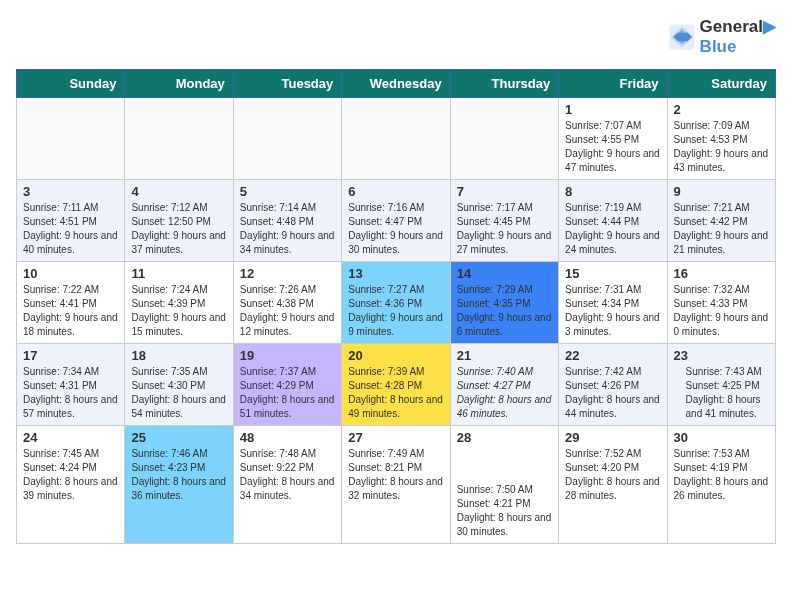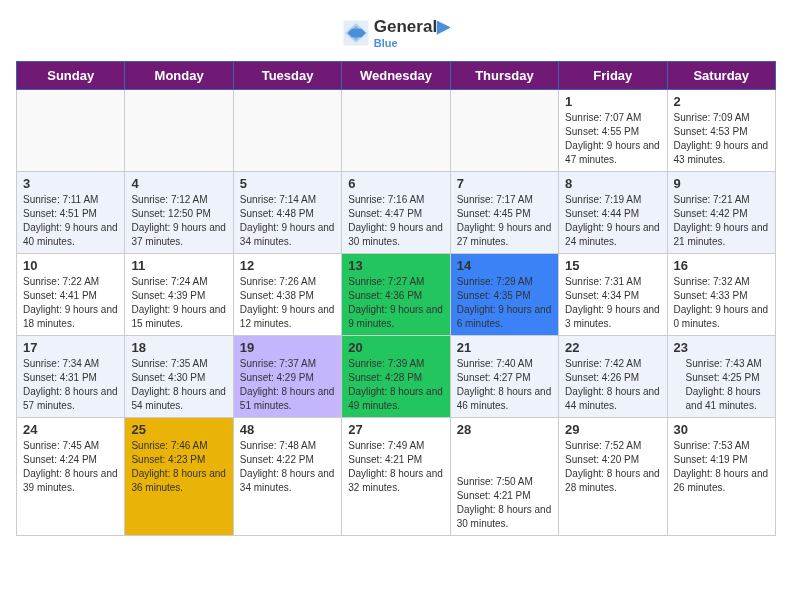--- a/index.html
+++ b/index.html
@@ -5,21 +5,21 @@
     * { box-sizing: border-box; margin: 0; padding: 0; }
     body {
       font-family: Arial, sans-serif;
       background: #fff;
       width: 792px;
       min-height: 612px;
       padding: 16px;
     }
     .header-section {
       display: flex;
-      justify-content: center;
+      justify-content: flex-end;
       align-items: flex-start;
       margin-bottom: 12px;
     }
     .logo {
       display: flex;
       align-items: center;
       gap: 4px;
     }
     .logo-icon {
       width: 28px;
@@ -36,23 +36,23 @@
     .location-title {
       font-size: 16px;
       color: #555;
     }
     table {
       width: 100%;
       border-collapse: collapse;
       table-layout: fixed;
     }
     th {
-      background-color: #701a75;
+      background-color: #0f766e;
       color: #fff;
-      text-align: center;
+      text-align: right;
       padding: 6px 8px;
       font-size: 13px;
       font-weight: bold;
       border: 1px solid #3a62b0;
     }
     td {
       border: 1px solid #ccc;
       vertical-align: top;
       padding: 4px 6px;
       font-size: 11px;
@@ -90,21 +90,21 @@
 <div class="header-section">
   <div class="logo">
     <svg class="logo-icon" viewBox="0 0 40 40">
       <rect x="2" y="2" width="36" height="36" rx="4" fill="#4a90d9" opacity="0.15"></rect>
       <polygon points="20,6 36,20 20,34 4,20" fill="#4a90d9" opacity="0.3"></polygon>
       <polygon points="20,10 32,20 20,30 8,20" fill="#4a90d9" opacity="0.5"></polygon>
       <polygon points="14,14 28,14 34,20 28,26 14,26 8,20" fill="#4a90d9"></polygon>
     </svg>
     <div>
       <div style="font-size:17px;font-weight:bold;color:#333;">General<span style="color:#4a90d9;">▶</span></div>
-      <div style="font-size:11px;font-weight:bold;color:#4a90d9;">Blue</div>
+      <div style="font-size:17px;font-weight:bold;color:#4a90d9;">Blue</div>
     </div>
   </div>
   <div class="title-section">
     <div class="month-title"></div>
     <div class="location-title"></div>
   </div>
 </div>
 
 <table>
   <thead>
@@ -194,21 +194,21 @@
           <div class="day-info" style="white-space: pre-line;">Sunrise: 7:24 AM
 Sunset: 4:39 PM
 Daylight: 9 hours and 15 minutes.</div>
         </td>
         <td style="background: rgb(255, 255, 255);">
           <span class="day-number">12</span>
           <div class="day-info" style="white-space: pre-line;">Sunrise: 7:26 AM
 Sunset: 4:38 PM
 Daylight: 9 hours and 12 minutes.</div>
         </td>
-        <td style="background: #22c55e;">
+        <td style="background: #7dd3fc;">
           <span class="day-number">13</span>
           <div class="day-info" style="white-space: pre-line;">Sunrise: 7:27 AM
 Sunset: 4:36 PM
 Daylight: 9 hours and 9 minutes.</div>
         </td>
         <td style="background: #3b82f6;">
           <span class="day-number">14</span>
           <div class="day-info" style="white-space: pre-line;">Sunrise: 7:29 AM
 Sunset: 4:35 PM
 Daylight: 9 hours and 6 minutes.</div>
@@ -238,29 +238,29 @@
           <div class="day-info" style="white-space: pre-line;">Sunrise: 7:35 AM
 Sunset: 4:30 PM
 Daylight: 8 hours and 54 minutes.</div>
         </td>
         <td class="shaded" style="background: #c4b5fd;">
           <span class="day-number">19</span>
           <div class="day-info" style="white-space: pre-line;">Sunrise: 7:37 AM
 Sunset: 4:29 PM
 Daylight: 8 hours and 51 minutes.</div>
         </td>
-        <td class="shaded" style="background: #22c55e;">
+        <td class="shaded" style="background: #fde047;">
           <span class="day-number">20</span>
           <div class="day-info" style="white-space: pre-line;">Sunrise: 7:39 AM
 Sunset: 4:28 PM
 Daylight: 8 hours and 49 minutes.</div>
         </td>
         <td class="shaded" style="background: rgb(238, 243, 251);">
           <span class="day-number">21</span>
-          <div class="day-info" style="white-space: pre-line;">Sunrise: 7:40 AM
+          <div class="day-info" style="white-space: pre-line; font-style: italic;">Sunrise: 7:40 AM
 Sunset: 4:27 PM
 Daylight: 8 hours and 46 minutes.</div>
         </td>
         <td class="shaded" style="background: rgb(238, 243, 251);">
           <span class="day-number">22</span>
           <div class="day-info" style="white-space: pre-line;">Sunrise: 7:42 AM
 Sunset: 4:26 PM
 Daylight: 8 hours and 44 minutes.</div>
         </td>
         <td class="shaded" style="background: rgb(238, 243, 251);">
@@ -270,36 +270,36 @@
 Daylight: 8 hours and 41 minutes.</div>
         </td>
       </tr>
       <tr>
         <td style="background: rgb(255, 255, 255);">
           <span class="day-number">24</span>
           <div class="day-info" style="white-space: pre-line;">Sunrise: 7:45 AM
 Sunset: 4:24 PM
 Daylight: 8 hours and 39 minutes.</div>
         </td>
-        <td style="background: #eab308;">
+        <td style="background: #7dd3fc;">
           <span class="day-number">25</span>
           <div class="day-info" style="white-space: pre-line;">Sunrise: 7:46 AM
 Sunset: 4:23 PM
 Daylight: 8 hours and 36 minutes.</div>
         </td>
         <td style="background: rgb(255, 255, 255);">
           <span class="day-number">48</span>
           <div class="day-info" style="white-space: pre-line;">Sunrise: 7:48 AM
-Sunset: 4:22 PM
+Sunset: 9:22 PM
 Daylight: 8 hours and 34 minutes.</div>
         </td>
         <td style="background: rgb(255, 255, 255);">
           <span class="day-number">27</span>
           <div class="day-info" style="white-space: pre-line;">Sunrise: 7:49 AM
-Sunset: 4:21 PM
+Sunset: 8:21 PM
 Daylight: 8 hours and 32 minutes.</div>
         </td>
         <td style="background: rgb(255, 255, 255);">
           <span class="day-number">28</span>
           <div class="day-info" style="white-space: pre-line; margin-top: 38px;">Sunrise: 7:50 AM
 Sunset: 4:21 PM
 Daylight: 8 hours and 30 minutes.</div>
         </td>
         <td style="background: rgb(255, 255, 255);">
           <span class="day-number">29</span>

